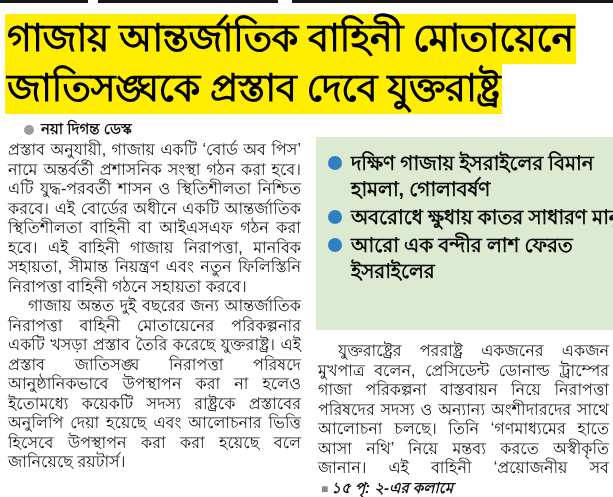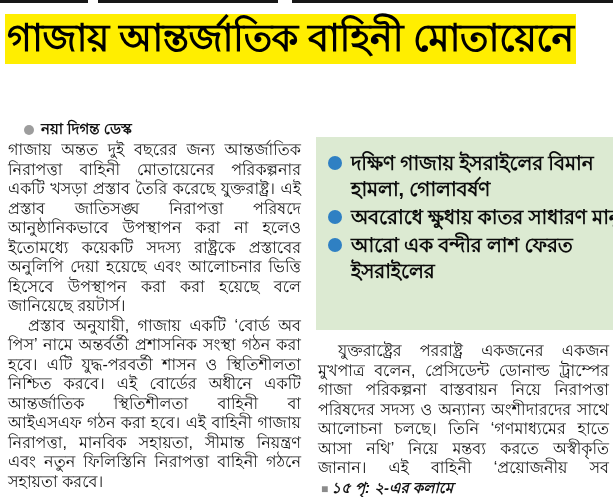--- a/index.html
+++ b/index.html
@@ -54,30 +54,33 @@
 <div class="page">
 
   <div class="top-strip strip-a"></div>
   <div class="top-strip strip-b"></div>
   <div class="top-strip strip-c"></div>
 
   <div class="headline">
     <div class="hl-line">
       <span class="hl">গাজায় আন্তর্জাতিক বাহিনী মোতায়েনে</span>
     </div>
+    <div class="hl-line">
+      <span class="hl">জাতিসঙ্ঘকে প্রস্তাব দেবে যুক্তরাষ্ট্র</span>
+    </div>
   </div>
 
   <div class="byline">
     <span class="byline-dot"></span>
     <span class="byline-text">নয়া দিগন্ত ডেস্ক</span>
   </div>
 
   <div class="col-left">
+    <p>প্রস্তাব অনুযায়ী, গাজায় একটি ‘বোর্ড অব পিস’ নামে অন্তর্বর্তী প্রশাসনিক সংস্থা গঠন করা হবে। এটি যুদ্ধ-পরবর্তী শাসন ও স্থিতিশীলতা নিশ্চিত করবে। এই বোর্ডের অধীনে একটি আন্তর্জাতিক স্থিতিশীলতা বাহিনী বা আইএসএফ গঠন করা হবে। এই বাহিনী গাজায় নিরাপত্তা, মানবিক সহায়তা, সীমান্ত নিয়ন্ত্রণ এবং নতুন ফিলিস্তিনি নিরাপত্তা বাহিনী গঠনে সহায়তা করবে।</p>
     <p>গাজায় অন্তত দুই বছরের জন্য আন্তর্জাতিক নিরাপত্তা বাহিনী মোতায়েনের পরিকল্পনার একটি খসড়া প্রস্তাব তৈরি করেছে যুক্তরাষ্ট্র। এই প্রস্তাব জাতিসঙ্ঘ নিরাপত্তা পরিষদে আনুষ্ঠানিকভাবে উপস্থাপন করা না হলেও ইতোমধ্যে কয়েকটি সদস্য রাষ্ট্রকে প্রস্তাবের অনুলিপি দেয়া হয়েছে এবং আলোচনার ভিত্তি হিসেবে উপস্থাপন করা করা হয়েছে বলে জানিয়েছে রয়টার্স।</p>
-    <p>প্রস্তাব অনুযায়ী, গাজায় একটি ‘বোর্ড অব পিস’ নামে অন্তর্বর্তী প্রশাসনিক সংস্থা গঠন করা হবে। এটি যুদ্ধ-পরবর্তী শাসন ও স্থিতিশীলতা নিশ্চিত করবে। এই বোর্ডের অধীনে একটি আন্তর্জাতিক স্থিতিশীলতা বাহিনী বা আইএসএফ গঠন করা হবে। এই বাহিনী গাজায় নিরাপত্তা, মানবিক সহায়তা, সীমান্ত নিয়ন্ত্রণ এবং নতুন ফিলিস্তিনি নিরাপত্তা বাহিনী গঠনে সহায়তা করবে।</p>
   </div>
 
   <div class="green-box">
     <div class="box-item">
       <span class="box-bullet"></span>
       <span class="box-text">দক্ষিণ গাজায় ইসরাইলের বিমান হামলা, গোলাবর্ষণ</span>
     </div>
     <div class="box-item">
       <span class="box-bullet"></span>
       <span class="box-text">অবরোধে ক্ষুধায় কাতর সাধারণ মানুষ</span>

